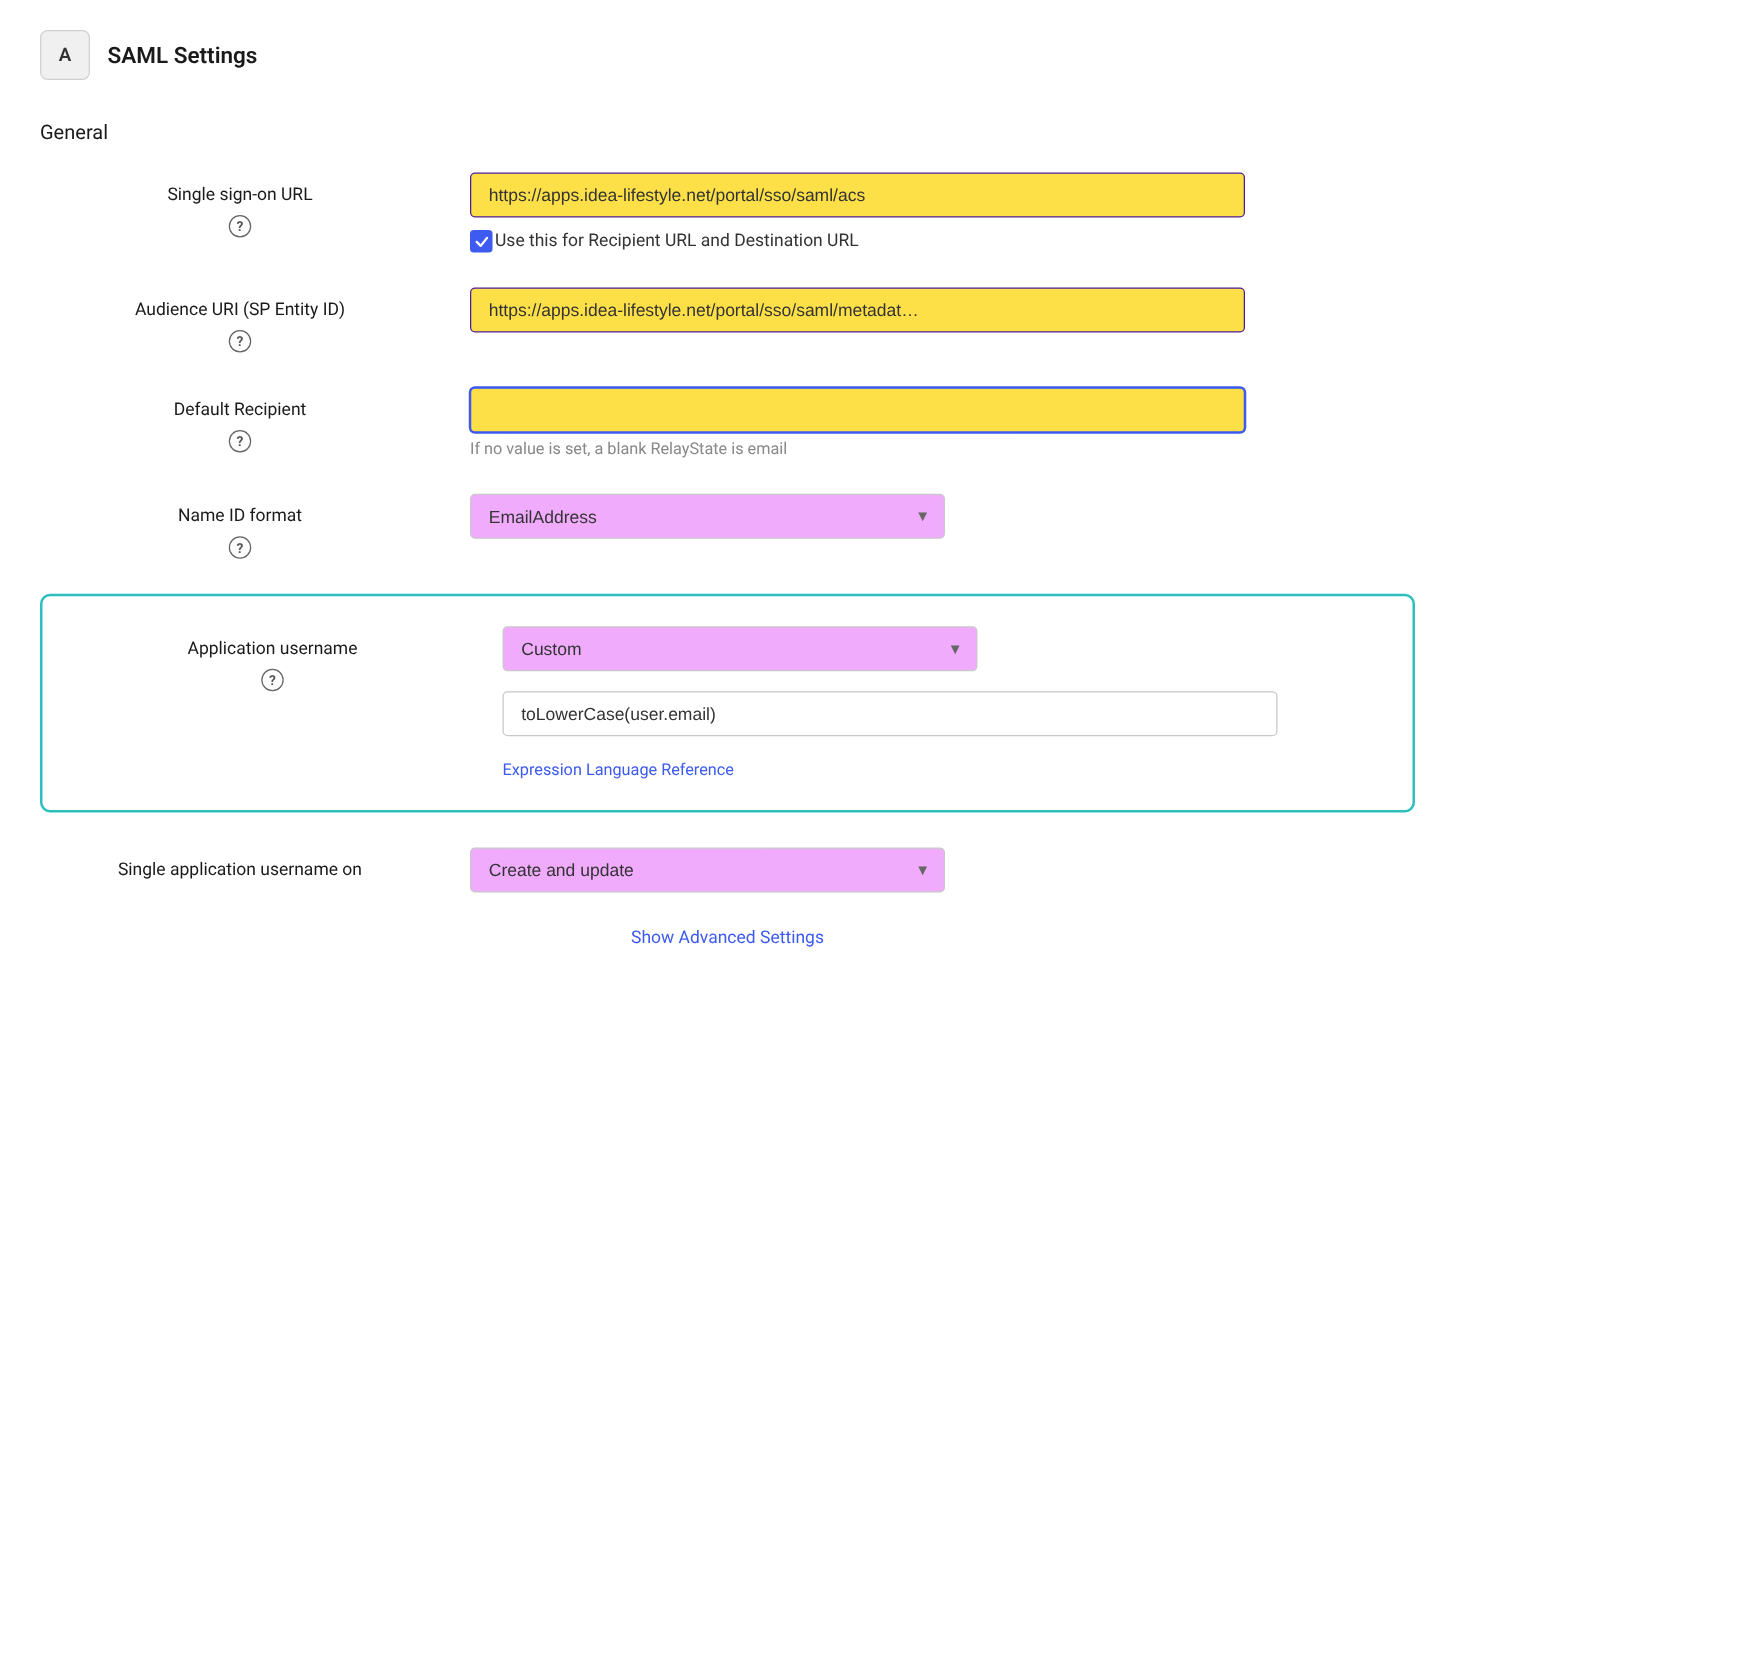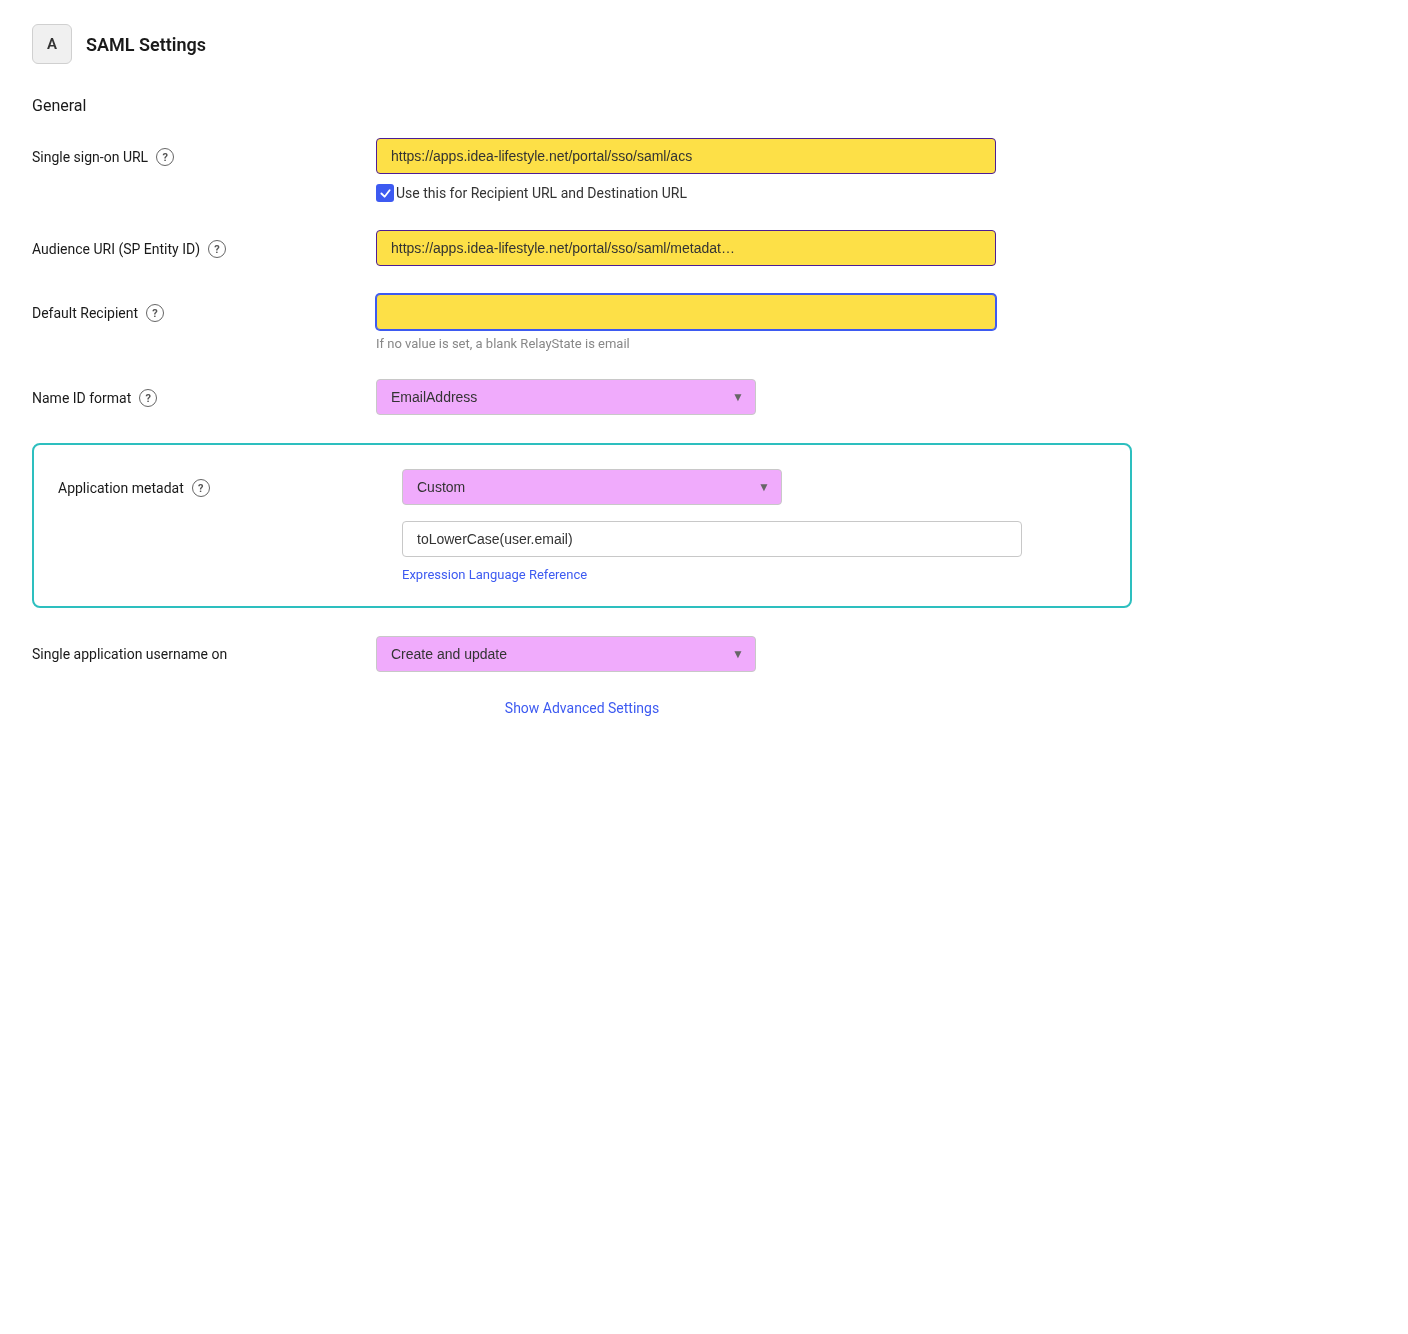--- a/index.html
+++ b/index.html
@@ -62,20 +62,21 @@
       gap: 24px;
     }
 
     .form-label-col {
       width: 320px;
       min-width: 320px;
       display: flex;
       align-items: center;
       gap: 8px;
       padding-top: 10px;
+      flex-direction: column;
     }
 
     .form-label {
       font-size: 14px;
       color: #1a1a1a;
     }
 
     .help-icon {
       width: 18px;
       height: 18px;
@@ -198,21 +199,21 @@
       background: #fff;
       outline: none;
       margin-top: 16px;
     }
 
     .expression-link {
       color: #3d5af1;
       text-decoration: none;
       font-size: 13px;
       display: block;
-      margin-top: 10px;
+      margin-top: 20px;
     }
 
     .show-advanced {
       color: #3d5af1;
       text-decoration: none;
       font-size: 14px;
       display: block;
       text-align: center;
       margin-top: 16px;
       max-width: 1100px;
@@ -283,21 +284,21 @@
           <option>Transient</option>
         </select>
         <span class="select-arrow">▼</span>
       </div>
     </div>
   </div>
 
   <div class="highlighted-section">
     <div class="form-row">
       <div class="form-label-col">
-        <span class="form-label">Application metadat</span>
+        <span class="form-label">Application username</span>
         <span class="help-icon">?</span>
       </div>
       <div class="form-field-col">
         <div class="select-wrapper">
           <select class="select-input">
             <option>Okta username</option>
             <option>Email</option>
             <option selected="">Custom</option>
           </select>
           <span class="select-arrow">▼</span>

